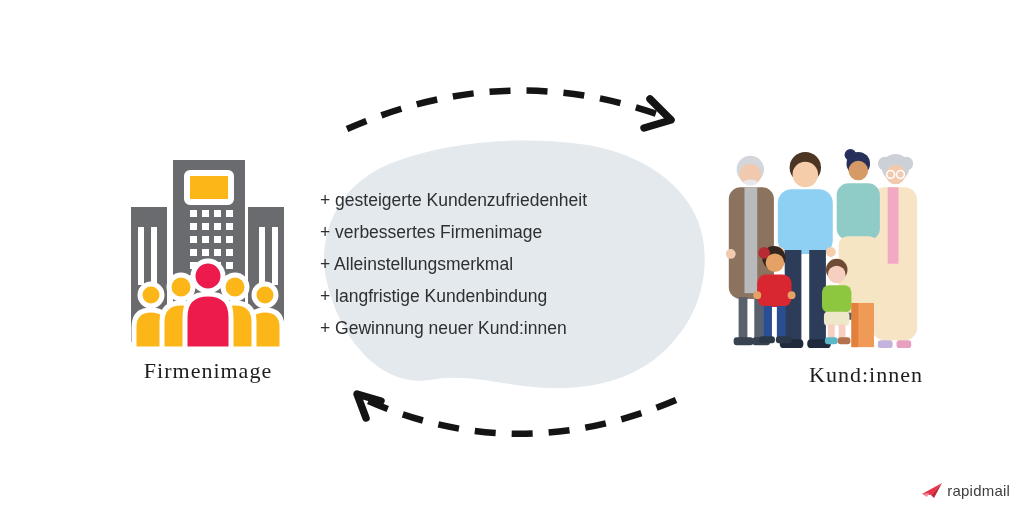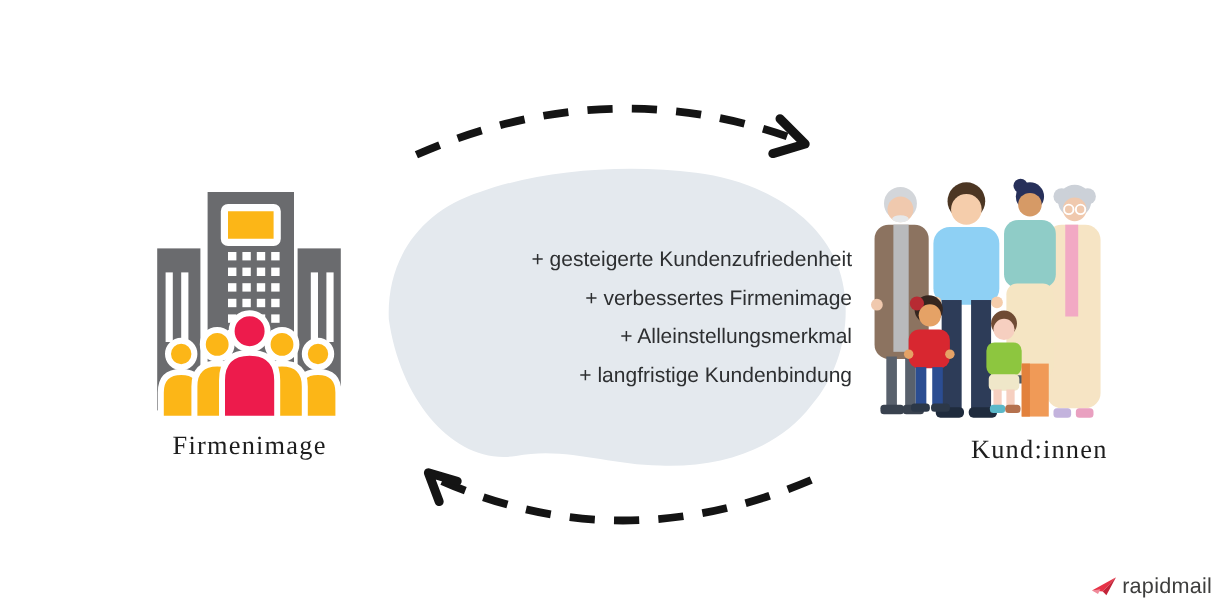--- a/index.html
+++ b/index.html
@@ -19,34 +19,34 @@
 
   
   .customers-col{position:absolute;left:718px;top:148px;width:205px;text-align:right;}
   .customers-col svg{display:block;margin:0 auto;}
 
   
   .benefit-blob{position:absolute;left:320px;top:135px;width:390px;height:258px;}
   .benefit-blob .blob-bg{position:absolute;inset:0;}
   .benefit-list{
     position:absolute;inset:0;display:flex;flex-direction:column;
-    justify-content:center;align-items:flex-end;gap:0;
+    justify-content:center;align-items:flex-start;gap:0;
   }
   .benefit-line{
     font-size:17.5px;line-height:32px;color:#2d2f31;white-space:nowrap;
   }
 
   
   .arrows-layer{position:absolute;inset:0;pointer-events:none;}
 
   
   .brand-logo{
     position:absolute;right:14px;bottom:13px;display:flex;align-items:center;gap:5px;
   }
-  .brand-logo .logo-text{font-size:18px;color:#3e3e3d;font-weight:400;letter-spacing:.2px;}
+  .brand-logo .logo-text{font-size:15px;color:#3e3e3d;font-weight:400;letter-spacing:.2px;}
 </style>
 </head>
 <body>
 
 <div class="stage">
 
   <svg class="arrows-layer" width="1024" height="512" viewBox="0 0 1024 512">
     <g>
       <path d="M 347 129 Q 508 58 668 118" fill="none" stroke="#141414" stroke-width="6.5" stroke-dasharray="21 16" stroke-linecap="butt"></path>
       <path d="M 650 99 L 671 120 L 644 128" fill="none" stroke="#141414" stroke-width="7.5" stroke-linecap="round" stroke-linejoin="round"></path>
@@ -66,20 +66,21 @@
                C 392 122, 384 170, 356 202
                C 330 236, 285 254, 230 252
                C 185 251, 150 236, 110 244
                C 60 252, 14 200, 4 130 Z" fill="#e4e9ee"></path>
     </svg>
     <div class="benefit-list">
       <div class="benefit-line">+ gesteigerte Kundenzufriedenheit</div>
       <div class="benefit-line">+ verbessertes Firmenimage</div>
       <div class="benefit-line">+ Alleinstellungsmerkmal</div>
       <div class="benefit-line">+ langfristige Kundenbindung</div>
+      <div class="benefit-line">+ Gewinnung neuer Kund:innen</div>
     </div>
   </div>
 
   <div class="company-col">
     <svg width="160" height="190" viewBox="0 0 160 190">
 
       <rect x="3" y="47" width="36" height="135" fill="#6a6b6e"></rect>
       <rect x="120" y="47" width="36" height="135" fill="#6a6b6e"></rect>
       <rect x="10" y="67" width="6" height="58" fill="#ffffff"></rect>
       <rect x="23" y="67" width="6" height="58" fill="#ffffff"></rect>

